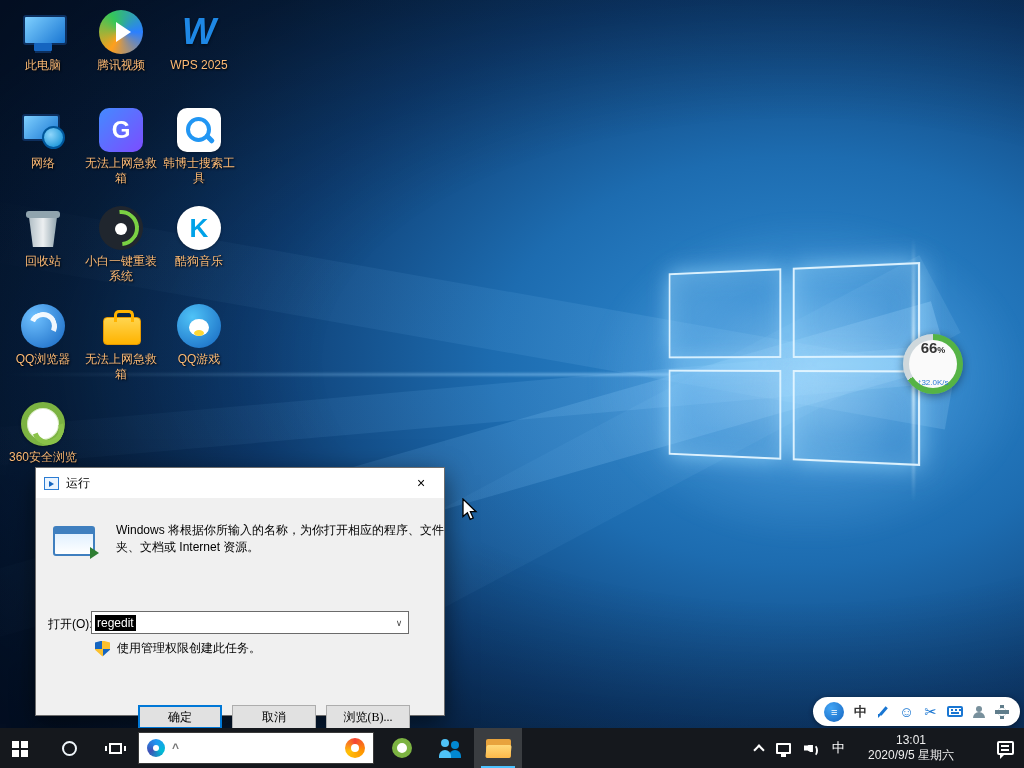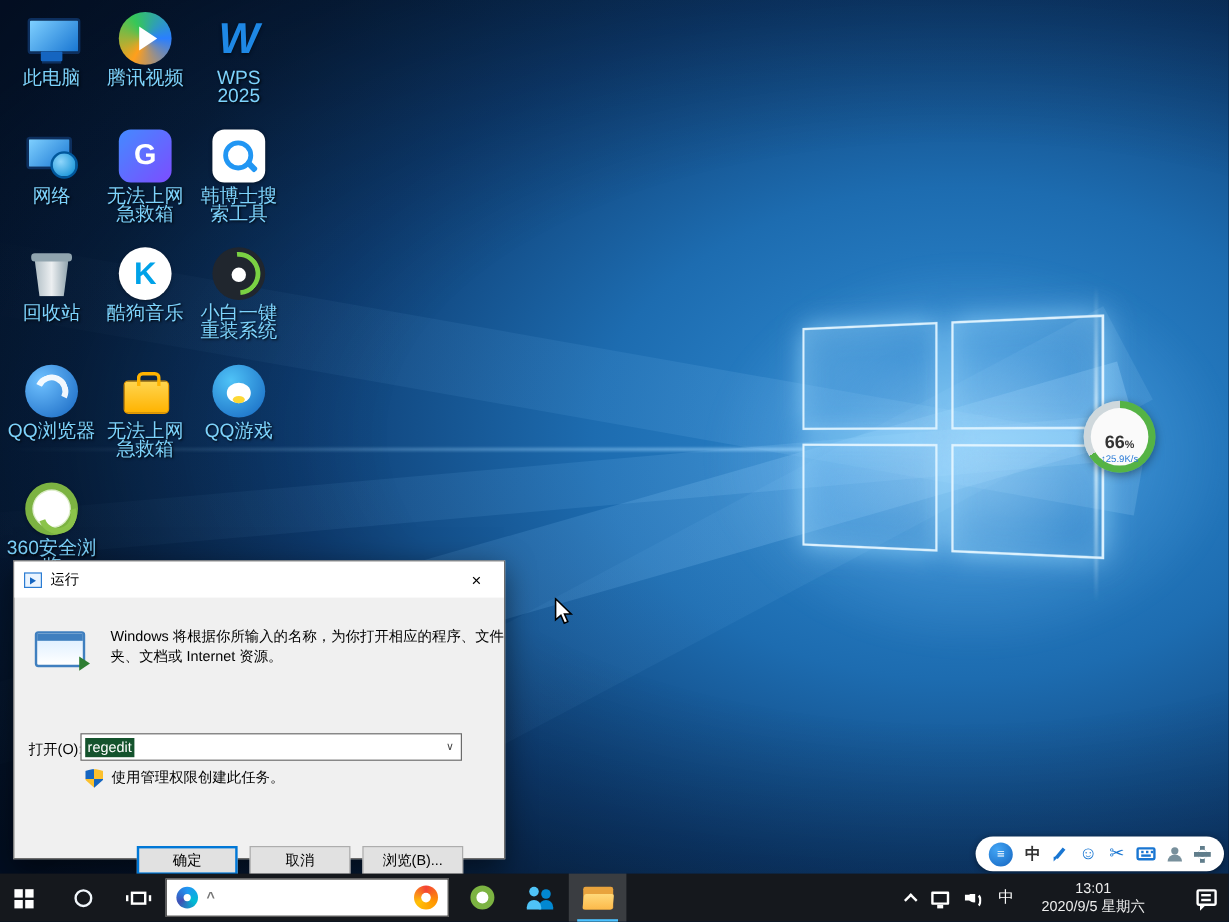--- a/index.html
+++ b/index.html
@@ -30,21 +30,21 @@
  background:linear-gradient(180deg,transparent,rgba(225,246,255,.95) 50%,transparent)}
 .streak{position:absolute;left:0;top:373px;width:670px;height:3px;filter:blur(1px);
  background:linear-gradient(90deg,transparent,rgba(160,215,255,.55))}
 .vignette{position:absolute;inset:0;background:radial-gradient(ellipse at 78% 47%,transparent 42%,rgba(2,10,25,.5) 88%)}
 
 
 .icons-grid{position:absolute;left:4px;top:4px;z-index:5;display:grid;
  grid-template-columns:repeat(3,78px);grid-auto-rows:98px}
 .cell{width:78px;display:flex;flex-direction:column;align-items:center;padding-top:6px;cursor:default}
 .dicon{width:44px;height:44px;position:relative;margin-bottom:4px;flex:none}
-.dlabel{font-size:16px;line-height:15px;color:#7dd3fc;text-align:center;max-width:76px;
+.dlabel{font-size:12px;line-height:15px;color:#fdba74;text-align:center;max-width:76px;
  text-shadow:1px 1px 2px rgba(0,0,0,.95)}
 
 .ic-pc::before{content:"";position:absolute;left:2px;top:5px;width:40px;height:26px;border-radius:3px;
  background:linear-gradient(135deg,#7fd0ff,#1976d2);border:2px solid #0d2f5e}
 .ic-pc::after{content:"";position:absolute;left:13px;bottom:3px;width:18px;height:8px;background:#1565c0;
  box-shadow:0 3px 0 -1px #0d2f5e;border-radius:1px}
 
 .ic-tv{border-radius:50%;background:conic-gradient(from 210deg,#ff9f1c,#35c759,#2a7fff,#ff9f1c)}
 .ic-tv::after{content:"";position:absolute;left:17px;top:12px;
  border-left:15px solid #fff;border-top:10px solid transparent;border-bottom:10px solid transparent}
@@ -104,53 +104,53 @@
 
 .ic-tga{border-radius:50%;background:radial-gradient(circle at 35% 30%,#ffab91,#e64a19)}
 .ic-tga::before{content:"";position:absolute;left:13px;top:13px;width:18px;height:18px;border-radius:5px;background:#fff}
 .ic-tga::after{content:"";position:absolute;left:18px;top:18px;width:8px;height:8px;border-radius:50%;background:#1e88e5}
 
 
 .net-badge{position:absolute;left:903px;top:334px;width:60px;height:60px;border-radius:50%;z-index:6;cursor:pointer;
  background:conic-gradient(#55b345 0 66%,#cfd8dc 66% 100%);box-shadow:0 2px 8px rgba(0,0,0,.4);
  display:flex;align-items:center;justify-content:center}
 .net-inner{width:48px;height:48px;border-radius:50%;background:#fafafa;display:flex;flex-direction:column;
- align-items:center;justify-content:flex-end}
+ align-items:center;justify-content:space-between}
 .net-pct{font-size:15px;font-weight:bold;color:#333;line-height:16px}
 .net-pct .sign{font-size:9px;font-weight:bold}
 .net-spd{font-size:8px;color:#2b7bd6;line-height:10px}
 
 
-.run-dialog{position:absolute;left:11px;top:467px;width:410px;height:249px;z-index:20;
+.run-dialog{position:absolute;left:35px;top:467px;width:410px;height:249px;z-index:20;
  background:#f0f0f0;border:1px solid #6d6d6d;box-shadow:0 8px 24px rgba(0,0,0,.55);font-size:12px;color:#000}
 .rd-titlebar{height:30px;background:#fff;display:flex;align-items:center;padding-left:8px}
 .rd-icon{width:15px;height:13px;border:1px solid #2b7cd3;background:#eaf4ff;position:relative;flex:none}
 .rd-icon::after{content:"";position:absolute;left:4px;top:3px;border-left:5px solid #1565c0;
  border-top:3px solid transparent;border-bottom:3px solid transparent}
 .rd-title{margin-left:7px;font-size:12px}
 .rd-close{margin-left:auto;width:46px;height:30px;border:none;background:transparent;font-size:14px;color:#000;cursor:pointer}
 .rd-body{position:relative;height:219px}
 .rd-appicon{position:absolute;left:17px;top:28px;width:42px;height:30px;border:2px solid #3f7fbf;border-radius:3px;
  background:linear-gradient(180deg,#d8ecff,#fff)}
 .rd-appicon::before{content:"";position:absolute;left:0;top:0;right:0;height:6px;background:#3f7fbf}
 .rd-appicon::after{content:"";position:absolute;right:-6px;bottom:-5px;border-left:9px solid #2e7d32;
  border-top:6px solid transparent;border-bottom:6px solid transparent}
 .rd-desc{position:absolute;left:80px;top:24px;width:332px;line-height:17px}
 .rd-openlabel{position:absolute;left:12px;top:118px}
 .rd-combo{position:absolute;left:55px;top:113px;width:318px;height:23px;border:1px solid #6b6b6b;background:#fff;
  display:flex;align-items:center;padding-left:3px;cursor:text}
-.rd-combo-text{background:#14532d;color:#fff;padding:1px 2px}
+.rd-combo-text{background:#000000;color:#fff;padding:1px 2px}
 .rd-combo-arrow{margin-left:auto;width:18px;height:21px;display:flex;align-items:center;justify-content:center;
  color:#444;font-size:9px;cursor:pointer}
 .rd-adminrow{position:absolute;left:59px;top:142px;display:flex;align-items:center;gap:7px}
 .rd-shield{width:15px;height:16px;flex:none;
  background:conic-gradient(#fbc02d 0 25%,#1565c0 25% 50%,#fbc02d 50% 75%,#1565c0 75% 100%);
  clip-path:polygon(50% 0,100% 12%,100% 58%,50% 100%,0 58%,0 12%)}
 .rd-btn{position:absolute;top:207px;width:84px;height:24px;background:#e1e1e1;border:1px solid #adadad;
- font-size:12px;font-family:Liberation Sans, sans-serif;cursor:pointer}
+ font-size:12px;font-family:Liberation Serif, serif;cursor:pointer}
 .rd-btn.ok{left:102px;border:2px solid #0078d7}
 .rd-btn.cancel{left:196px}
 .rd-btn.browse{left:290px}
 
 
 .ime-bar{position:absolute;right:4px;top:697px;height:29px;z-index:30;background:#fff;border-radius:15px;
  box-shadow:0 1px 5px rgba(0,0,0,.45);display:flex;align-items:center;gap:10px;padding:0 11px}
 .ime-logo{width:20px;height:20px;border-radius:50%;background:radial-gradient(circle at 35% 30%,#42a5f5,#1565c0);
  color:#fff;font-size:11px;font-weight:bold;display:flex;align-items:center;justify-content:center;cursor:pointer}
 .ime-mode{font-size:13px;font-weight:bold;color:#333;cursor:pointer}
@@ -267,26 +267,26 @@
     </div>
     <div class="cell">
       <div class="dicon ic-hbs"></div>
       <div class="dlabel">韩博士搜索工具</div>
     </div>
     <div class="cell">
       <div class="dicon ic-bin"></div>
       <div class="dlabel">回收站</div>
     </div>
     <div class="cell">
+      <div class="dicon ic-xb"></div>
+      <div class="dlabel">小白一键重装系统</div>
+    </div>
+    <div class="cell">
       <div class="dicon ic-kugou"></div>
       <div class="dlabel">酷狗音乐</div>
-    </div>
-    <div class="cell">
-      <div class="dicon ic-xb"></div>
-      <div class="dlabel">小白一键重装系统</div>
     </div>
     <div class="cell">
       <div class="dicon ic-qqb"></div>
       <div class="dlabel">QQ浏览器</div>
     </div>
     <div class="cell">
       <div class="dicon ic-aid"></div>
       <div class="dlabel">无法上网急救箱</div>
     </div>
     <div class="cell">
@@ -295,21 +295,21 @@
     </div>
     <div class="cell">
       <div class="dicon ic-360"></div>
       <div class="dlabel">360安全浏览</div>
     </div>
   </div>
 
   <div class="net-badge">
     <div class="net-inner">
       <div class="net-pct"><span>66</span><span class="sign">%</span></div>
-      <div class="net-spd">↑25.9K/s</div>
+      <div class="net-spd">↑32.0K/s</div>
     </div>
   </div>
 
   <div class="run-dialog">
     <div class="rd-titlebar">
       <span class="rd-icon"></span>
       <span class="rd-title">运行</span>
       <button class="rd-close"><span>×</span></button>
     </div>
     <div class="rd-body">

